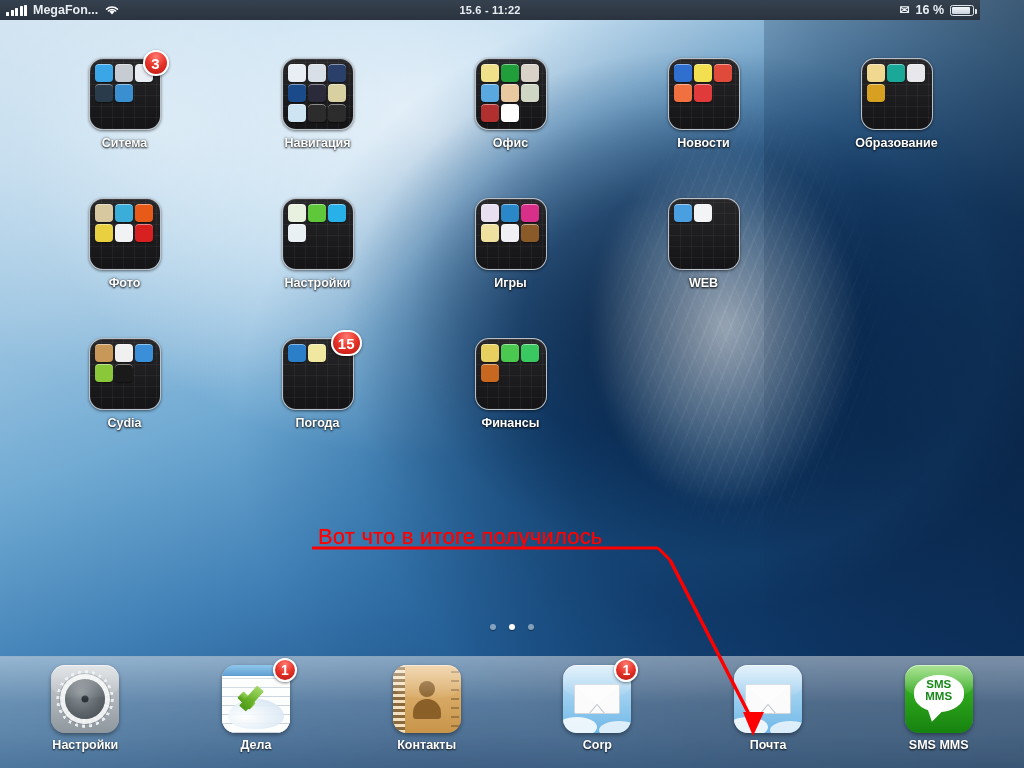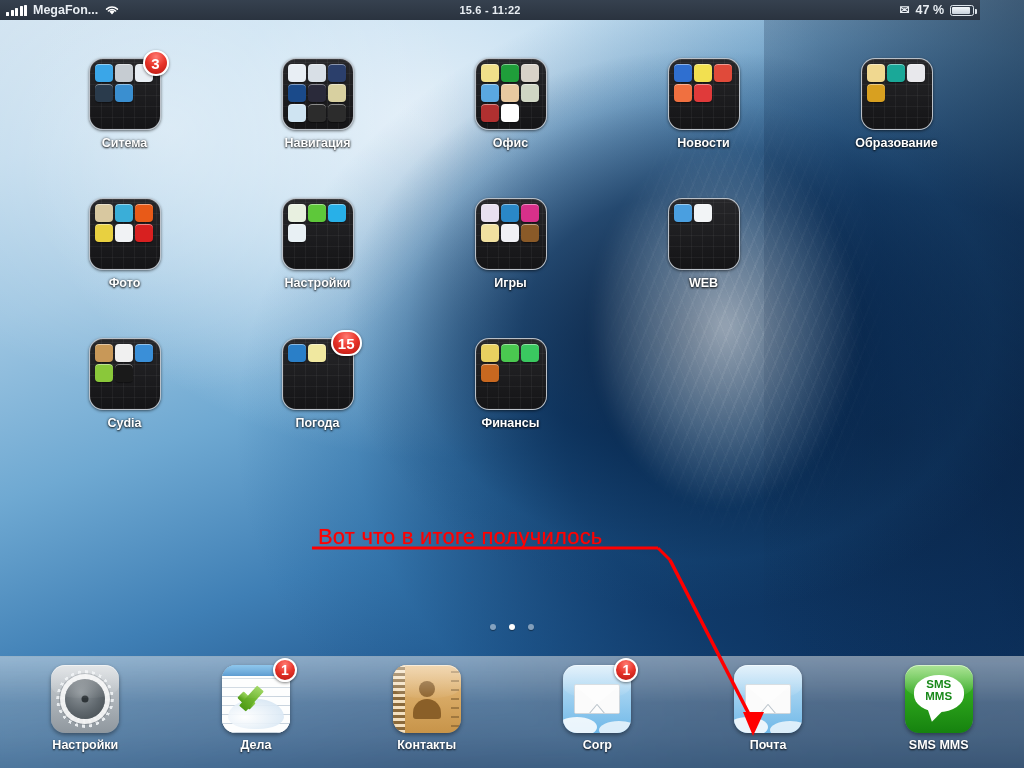--- a/index.html
+++ b/index.html
@@ -255,21 +255,21 @@
     <span>MegaFon...</span>
     <svg width="16" height="12" viewBox="0 0 16 12">
       <path d="M8 10.6 L5.4 7.6 a4 4 0 0 1 5.2 0 Z" fill="#ffffff"></path>
       <path d="M2.6 5.1 a8 8 0 0 1 10.8 0" stroke="#ffffff" stroke-width="1.6" fill="none" stroke-linecap="round"></path>
       <path d="M4.4 7.0 a5.4 5.4 0 0 1 7.2 0" stroke="#ffffff" stroke-width="1.5" fill="none" stroke-linecap="round"></path>
     </svg>
   </div>
   <div class="sb-center">15.6 - 11:22</div>
   <div class="sb-right">
     <span class="envglyph">✉</span>
-    <span>47 %</span>
+    <span>16 %</span>
     <span class="batt">
         <b></b>
       </span>
   </div>
 </div>
 
 <div id="grid">
     <div class="row" style="top: 38px;">
       <div class="cell c0">
         <div class="icon-wrap">

